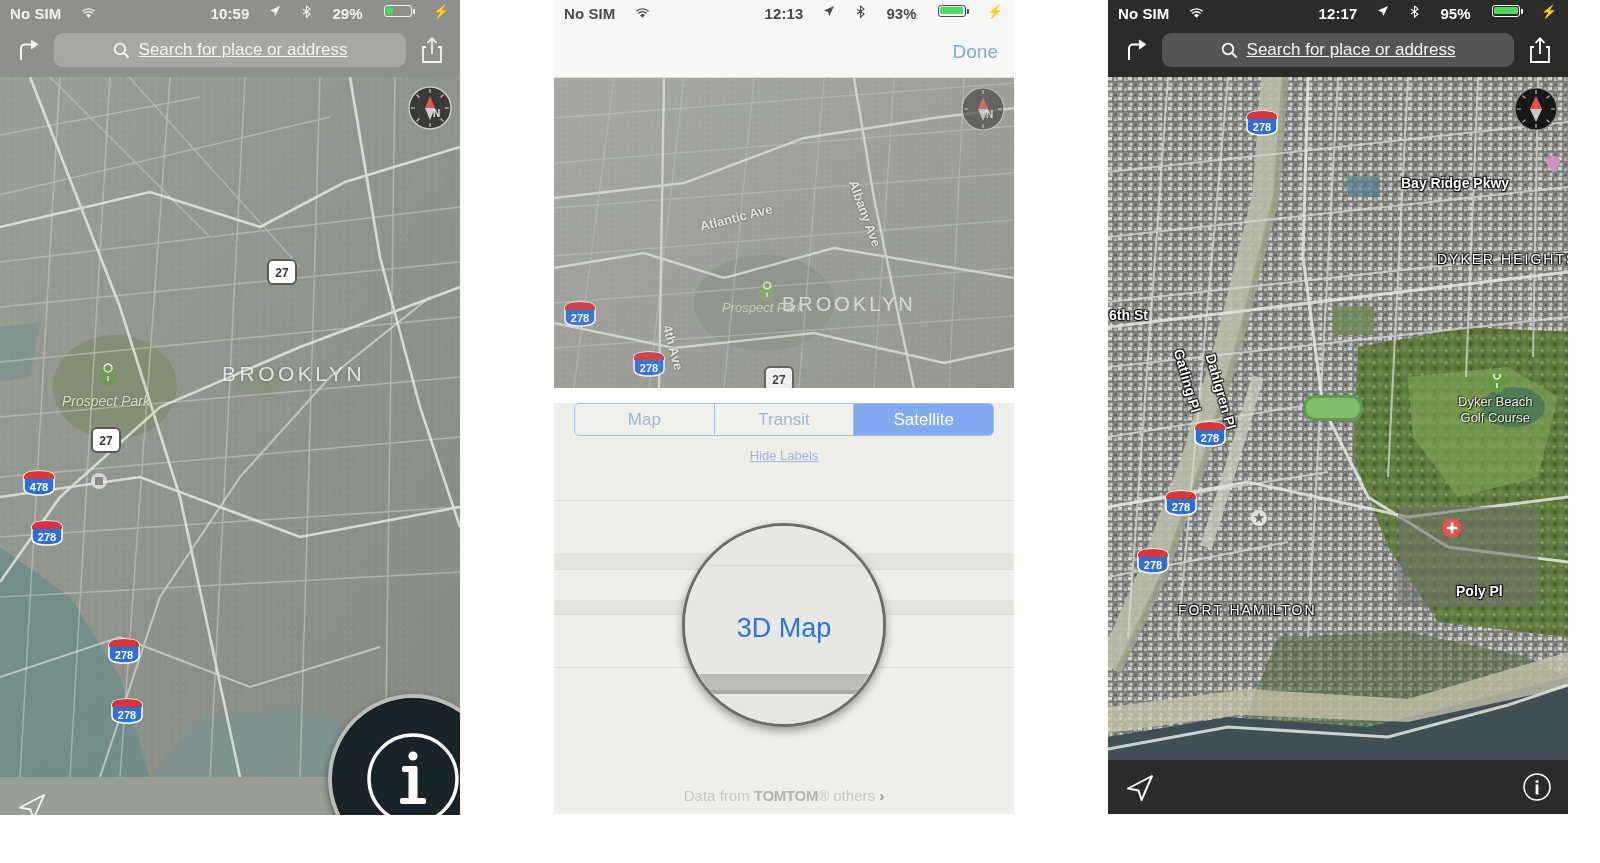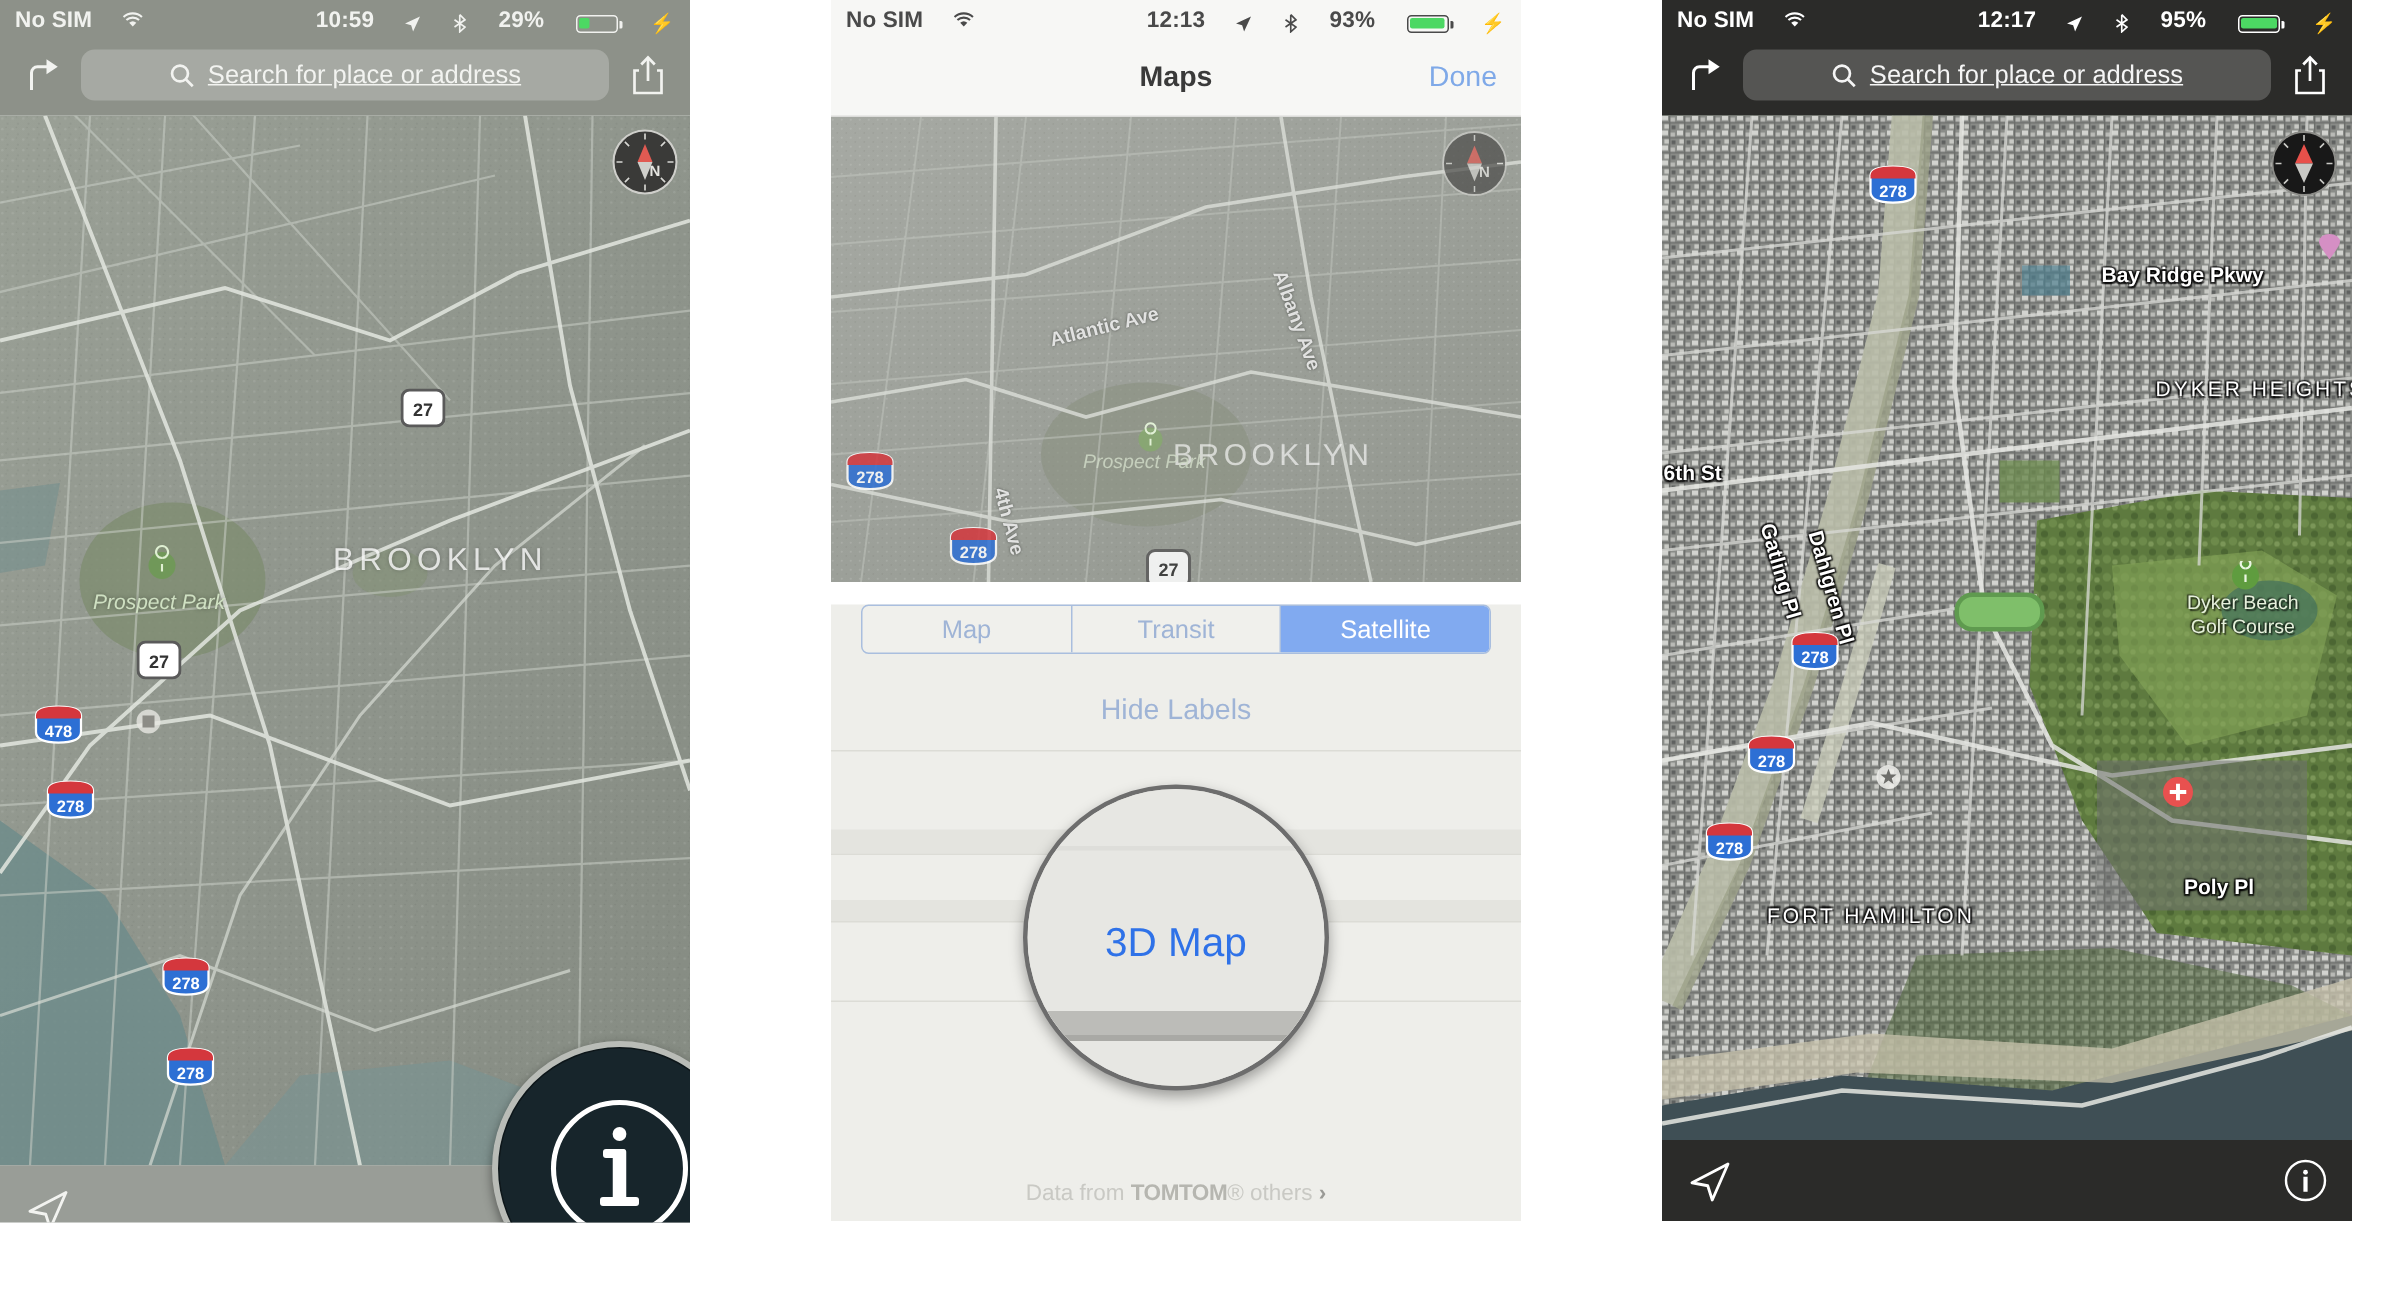--- a/index.html
+++ b/index.html
@@ -15,21 +15,21 @@
   .phone { position: absolute; top: 0; overflow: hidden; background: #fff; }
   #phone1 { left: 0;    width: 460px; height: 815px; }
   #phone2 { left: 554px; width: 460px; height: 831px; }
   #phone3 { left: 1108px; width: 460px; height: 820px; }
 
   
   .statusbar { position: relative; height: 26px; display: flex; align-items: center;
                padding: 0 10px; font-size: 15px; font-weight: bold; letter-spacing: .1px; }
   .sb-left { display: flex; align-items: center; gap: 20px; }
   .sb-center { position: absolute; left: 0; right: 0; text-align: center; font-size: 15px; font-weight: bold; pointer-events: none;}
-  .sb-right { margin-left: auto; display: flex; align-items: flex-end; gap: 21px; z-index:2;}
+  .sb-right { margin-left: auto; display: flex; align-items: flex-start; gap: 21px; z-index:2;}
   .wifi-ico { width: 15px; height: 11px; }
   .loc-ico  { width: 12px; height: 12px; }
   .bt-ico   { width: 9px;  height: 13px; }
   .batt { position: relative; width: 28px; height: 12px; border-radius: 3px; border: 1.4px solid currentColor; }
   .batt::after { content:""; position:absolute; right:-4px; top:3px; width:2px; height:5px;
                  background: currentColor; border-radius: 0 1px 1px 0; }
   .batt > i { position: absolute; left: 1.2px; top: 1.2px; bottom: 1.2px; display:block;
               background: #4cd863; border-radius: 1.5px; }
   .bolt { font-size: 13px; line-height: 1; margin-left: 1px; }
 
@@ -93,22 +93,22 @@
                  font-size: 19px; font-weight: bold; color: #3a3a3a; }
   .sheet-done { margin-left: auto; font-size: 19px; color: #7fa9e8; z-index: 2; }
   #map2 { height: 310px; background: #9b9f99; }
   .sheet-body { background: #eeeeea; height: 411px; position: relative; }
   .seg { margin: 15px 20px 0 20px; height: 33px; display: flex; border-radius: 5px;
          border: 1px solid #a9bede; overflow: hidden; background: #f0f0ec; }
   .seg-item { flex: 1; display: flex; align-items: center; justify-content: center;
               font-size: 17px; color: #9fb4d6; border-right: 1px solid #a9bede; }
   .seg-item:last-child { border-right: none; }
   .seg-item.sel { background: #81aaf0; color: #ffffff; }
-  .sheet-row { height: 52px; display: flex; align-items: center; justify-content: center;
-               font-size: 19px; color: #9fb4d6; position: relative; }
+  .sheet-row { height: 52px; display: flex; align-items: flex-start; justify-content: center;
+               font-size: 13px; color: #9fb4d6; position: relative; text-decoration: underline; }
   .sheet-sep { height: 1px; background: #dedeba; background: #dcdcd6; margin: 0; }
   .rowband { background: #e4e4df; }
   .attrib { position: absolute; left: 0; right: 0; bottom: 10px; text-align: center;
             font-size: 15px; color: #c9c9c4; }
   .attrib b { color: #b6b6b0; letter-spacing: -.3px; }
 
   .magtext { font-size: 27px; color: #2f72e8; font-weight: 400; text-align: center; }
 </style>
 </head>
 <body>
@@ -307,21 +307,20 @@
         </svg>
         <span>93%</span>
         <span class="batt">
             <i style="width:23px"></i>
           </span>
         <span class="bolt">⚡</span>
       </div>
     </div>
 
     <div class="sheet-nav">
-      <div class="sheet-title">Maps</div>
       <div class="sheet-done">Done</div>
     </div>
 
     <div class="map" id="map2">
       <svg width="460" height="310" viewBox="0 0 460 310" style="position:absolute;top:0;left:0">
         <defs>
           <linearGradient id="g2" x1="0" y1="0" x2="1" y2="1">
             <stop offset="0%" stop-color="#a6a9a3"></stop>
               <stop offset="60%" stop-color="#9a9e97"></stop>
               <stop offset="100%" stop-color="#93978f"></stop>

